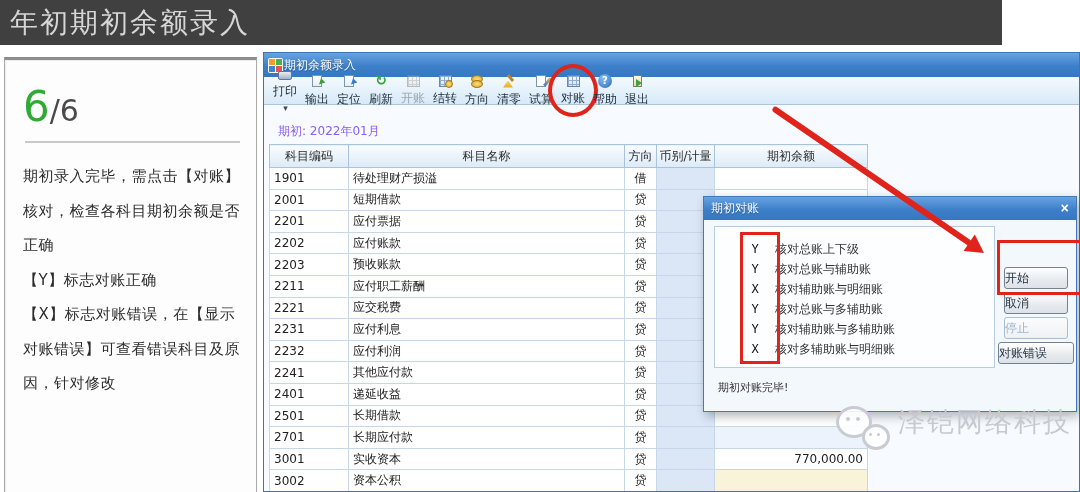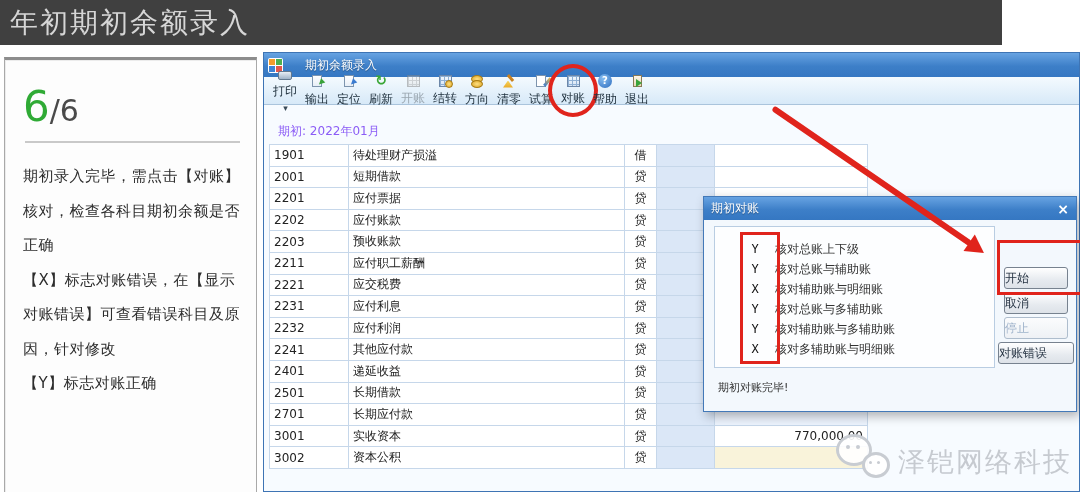--- a/index.html
+++ b/index.html
@@ -24,21 +24,21 @@
   .app{position:absolute;left:263px;top:52px;width:817px;height:440px;background:#f7fbff;
        border:1px solid #3e74b4;box-sizing:border-box;z-index:10;overflow:hidden;}
   .titlebar{height:24px;background:linear-gradient(#67a3e2,#3d7fc8 55%,#3577c2);
             display:flex;align-items:center;padding-left:4px;}
   .win-icon{width:13px;height:13px;display:grid;grid-template-columns:1fr 1fr;grid-template-rows:1fr 1fr;
             gap:1px;background:#fff;padding:1px;border-radius:2px;flex:none;}
   .win-icon span:nth-child(1){background:#f39c2c;}
   .win-icon span:nth-child(2){background:#4caf50;}
   .win-icon span:nth-child(3){background:#3f83d6;}
   .win-icon span:nth-child(4){background:#e2574c;}
-  .win-title{color:#fff;font-size:12px;margin-left:22px;text-shadow:0 1px 1px rgba(0,0,0,.35);}
+  .win-title{color:#fff;font-size:12px;margin-left:1px;text-shadow:0 1px 1px rgba(0,0,0,.35);}
 
   .toolbar{height:27px;background:linear-gradient(#f4fafe,#d7e9f8);border-bottom:1px solid #aac4dc;
            display:flex;align-items:center;padding-left:5px;}
   .tool{display:flex;align-items:center;gap:3px;padding:2px 4px;font-size:12px;color:#21323f;cursor:pointer;position:relative;flex-direction:column;}
   .tool.disabled{color:#9aa6b0;cursor:default;}
   .caret{font-size:9px;color:#3a4a58;margin-left:1px;}
 
   
   .ti{width:14px;height:14px;position:relative;flex:none;display:inline-block;}
   .ti-print{height:9px;margin-top:3px;background:linear-gradient(#e8eef5,#9fb3c8);border:1px solid #62788e;border-radius:2px;box-sizing:border-box;}
@@ -77,21 +77,21 @@
   td.c-dir{text-align:center;padding:0;}
   td.c-cur{background:#dbe7f7;}
   td.c-bal{text-align:right;}
   td.c-bal.alt{background:#ecf3fd;}
   td.c-bal.sel{background:#f9f3da;}
 
   
   .dlg{position:absolute;left:703px;top:196px;width:374px;height:216px;background:#f3f8fd;
        border:1px solid #4379b8;box-shadow:3px 4px 10px rgba(0,0,0,.3);z-index:30;box-sizing:border-box;}
   .dlg-titlebar{height:23px;background:linear-gradient(#67a3e2,#3d7fc8 55%,#3577c2);
-                display:flex;align-items:center;justify-content:space-between;padding:0 7px;}
+                display:flex;align-items:center;justify-content:space-between;padding:0 7px;font-family:Liberation Mono, monospace;}
   .dlg-title{color:#fff;font-size:12px;text-shadow:0 1px 1px rgba(0,0,0,.35);}
   .dlg-close{color:#fff;font-size:14px;font-weight:700;line-height:14px;cursor:pointer;}
   .chk-box{position:absolute;left:10px;top:29px;width:281px;height:142px;background:#fdfeff;
            border:1px solid #b9cde2;box-sizing:border-box;padding-top:12px;}
   .chk{display:flex;align-items:center;gap:14px;height:20px;padding-left:34px;}
   .chk .mark{width:12px;text-align:center;font-family:"DejaVu Sans Mono","Liberation Mono",monospace;font-size:12px;color:#111;}
   .chk .lbl{font-size:12px;color:#333;}
   .dlg-status{position:absolute;left:14px;top:183px;font-size:11px;color:#333;}
   .btn{position:absolute;left:300px;width:64px;height:22px;border:1px solid #77828f;border-radius:3px;
        background:linear-gradient(#ffffff,#e6eaef 60%,#dde2e8);font-size:12px;color:#1f2d3d;
@@ -105,21 +105,21 @@
   .rect-marks{left:36px;top:35px;width:34px;height:126px;}
   .rect-start{left:293px;top:43px;width:80px;height:49px;}
 
   
   .arrow{position:absolute;left:773px;top:105px;width:240px;height:6px;background:#e0241c;
          transform-origin:0 50%;transform:rotate(34.5deg);border-radius:3px;z-index:60;pointer-events:none;}
   .arrow::after{content:"";position:absolute;right:-16px;top:-7px;border-left:18px solid #e0241c;
                 border-top:10px solid transparent;border-bottom:10px solid transparent;}
 
   
-  .watermark{position:absolute;left:834px;top:404px;display:flex;align-items:flex-end;gap:8px;z-index:40;pointer-events:none;margin-top:28px;}
+  .watermark{position:absolute;left:834px;top:404px;display:flex;align-items:flex-start;gap:8px;z-index:40;pointer-events:none;}
   .bubbles{position:relative;width:56px;height:48px;flex:none;}
   .bubble-big{position:absolute;left:2px;top:2px;width:30px;height:26px;border:3px solid #c8ccd2;border-radius:50%;background:rgba(255,255,255,.9);}
   .bubble-big::before{content:"";position:absolute;left:7px;top:8px;width:4px;height:4px;border-radius:50%;background:#c8ccd2;box-shadow:10px 0 0 #c8ccd2;}
   .bubble-small{position:absolute;left:28px;top:20px;width:22px;height:20px;border:3px solid #c8ccd2;border-radius:50%;background:rgba(255,255,255,.9);}
   .bubble-small::before{content:"";position:absolute;left:4px;top:6px;width:3px;height:3px;border-radius:50%;background:#c8ccd2;box-shadow:8px 0 0 #c8ccd2;}
   .wm-text{font-size:27px;color:#c6cad0;letter-spacing:2px;white-space:nowrap;}
 </style>
 </head>
 <body>
 
@@ -129,22 +129,22 @@
     <div class="banner-title">年初期初余额录入</div>
   </div>
 
   <div class="tutorial">
     <div class="step-line">
       <span class="step-num">6</span>
       <span class="step-total">/6</span>
     </div>
     <div class="step-divider"></div>
     <p>期初录入完毕，需点击【对账】核对，检查各科目期初余额是否正确</p>
+    <p>【Y】标志对账正确</p>
     <p>【X】标志对账错误，在【显示对账错误】可查看错误科目及原因，针对修改</p>
-    <p>【Y】标志对账正确</p>
   </div>
 
   <div class="app">
     <div class="titlebar">
       <span class="win-icon">
           <span></span>
           <span></span>
           <span></span>
           <span></span>
         </span>
@@ -209,20 +209,27 @@
     <div class="table-wrap">
       <table class="grid">
         <colgroup>
             <col style="width:79px">
             <col style="width:276px">
             <col style="width:32px">
             <col style="width:58px">
             <col style="width:153px">
           </colgroup>
         <tbody>
+            <tr>
+          <th>科目编码</th>
+          <th>科目名称</th>
+          <th>方向</th>
+          <th>币别/计量</th>
+          <th>期初余额</th>
+        </tr>
         <tr>
           <td>1901</td>
           <td>待处理财产损溢</td>
           <td class="c-dir">借</td>
           <td class="c-cur"></td>
           <td class="c-bal"></td>
         </tr>
         <tr>
           <td>2001</td>
           <td>短期借款</td>

